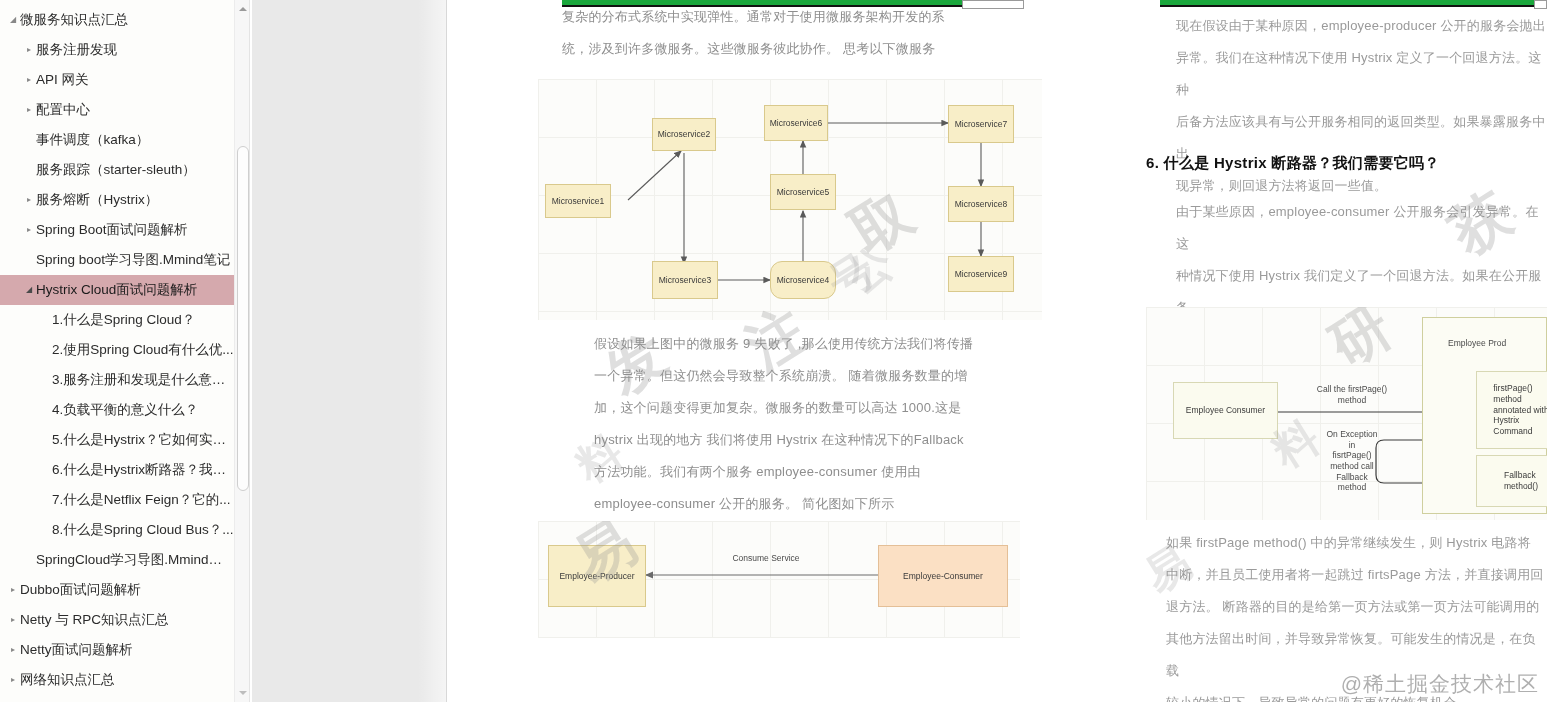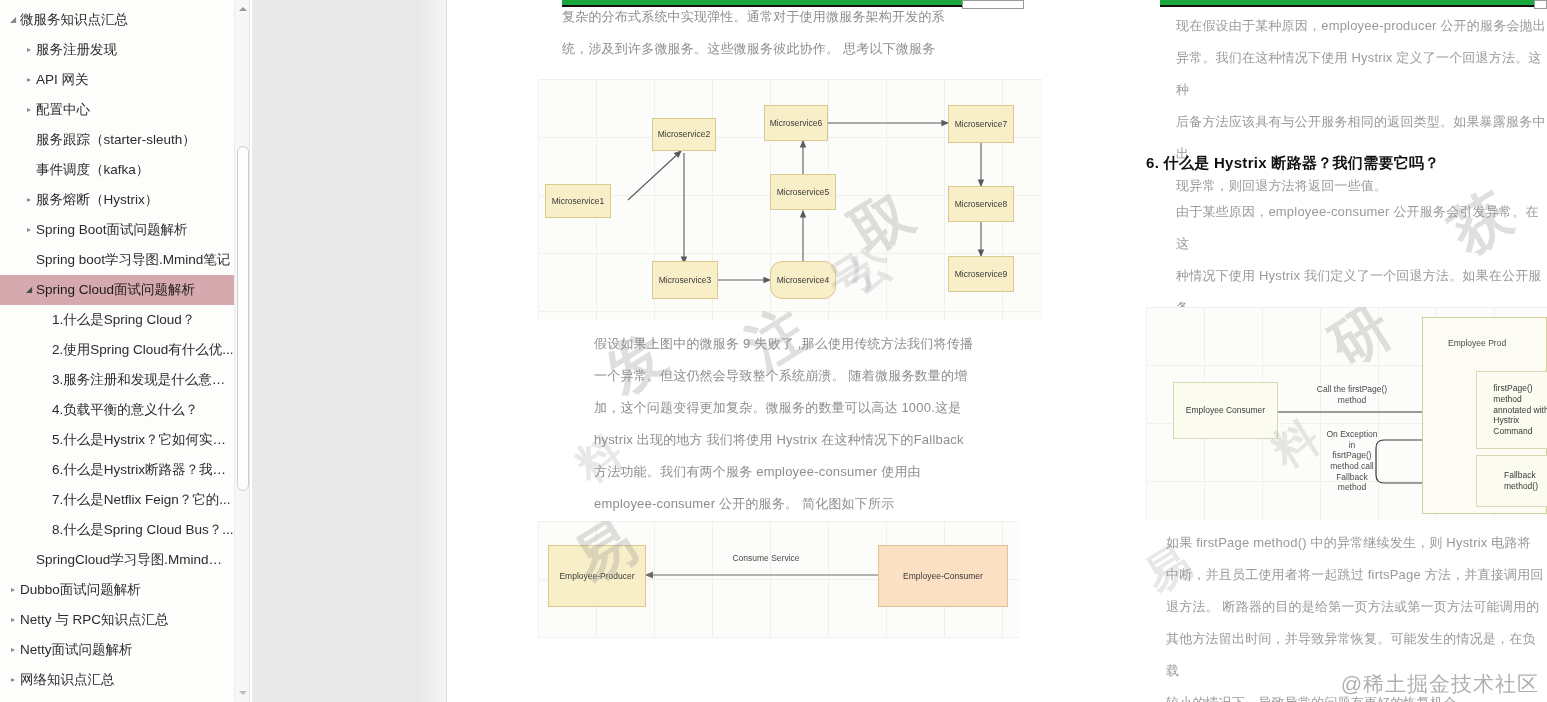--- a/index.html
+++ b/index.html
@@ -221,41 +221,41 @@
         <div class="node lvl1">
           <span class="twisty">▸</span>
           <span class="label">API 网关</span>
         </div>
         <div class="node lvl1">
           <span class="twisty">▸</span>
           <span class="label">配置中心</span>
         </div>
         <div class="node lvl1">
           <span class="twisty none">▸</span>
+          <span class="label">事件调度（kafka）</span>
+        </div>
+        <div class="node lvl1">
+          <span class="twisty none">▸</span>
           <span class="label">服务跟踪（starter-sleuth）</span>
-        </div>
-        <div class="node lvl1">
-          <span class="twisty none">▸</span>
-          <span class="label">事件调度（kafka）</span>
         </div>
         <div class="node lvl1">
           <span class="twisty">▸</span>
           <span class="label">服务熔断（Hystrix）</span>
         </div>
         <div class="node lvl1">
           <span class="twisty">▸</span>
           <span class="label">Spring Boot面试问题解析</span>
         </div>
         <div class="node lvl1">
           <span class="twisty none">▸</span>
           <span class="label">Spring boot学习导图.Mmind笔记</span>
         </div>
         <div class="node lvl1 selected">
           <span class="twisty">◢</span>
-          <span class="label">Spring Cloud面试问题解析</span>
+          <span class="label">Hystrix Cloud面试问题解析</span>
         </div>
         <div class="node lvl2">
           <span class="twisty none">▸</span>
           <span class="label">1.什么是Spring Cloud？</span>
         </div>
         <div class="node lvl2">
           <span class="twisty none">▸</span>
           <span class="label">2.使用Spring Cloud有什么优...</span>
         </div>
         <div class="node lvl2">

